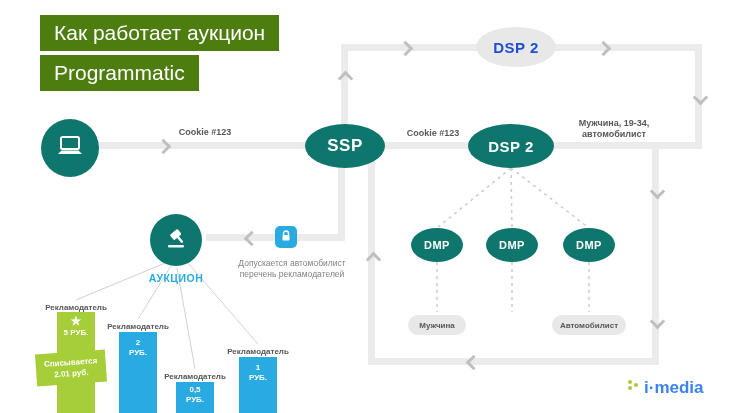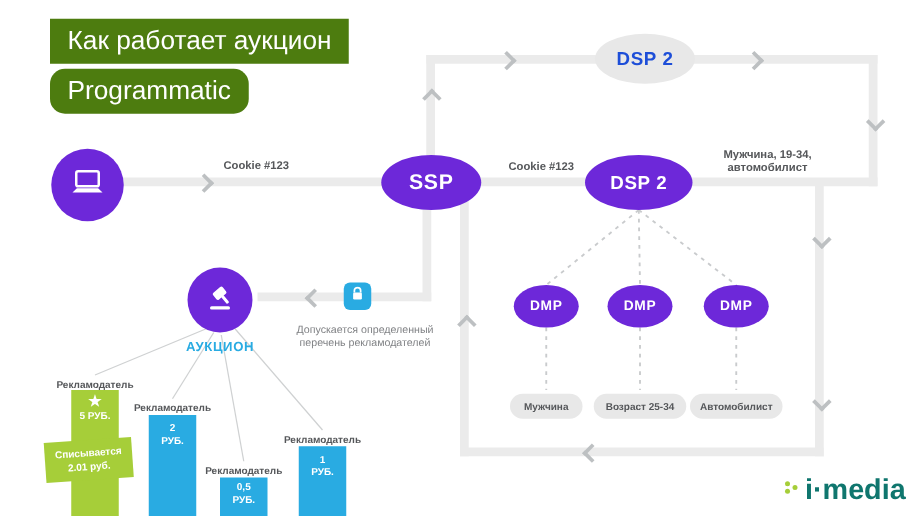--- a/index.html
+++ b/index.html
@@ -8,36 +8,36 @@
   .titleBlock{position:absolute;background:#4d7c0f;color:#ffffff;font-size:21px;
               padding:6px 14px;white-space:nowrap;}
   .line{position:absolute;background:#ebebeb;}
   .chev{position:absolute;width:8px;height:8px;border-top:3px solid #bdc0c2;border-right:3px solid #bdc0c2;}
   .chev.r{transform:rotate(45deg);}
   .chev.d{transform:rotate(135deg);}
   .chev.l{transform:rotate(225deg);}
   .chev.u{transform:rotate(-45deg);}
   .node{position:absolute;display:flex;align-items:center;justify-content:center;
         border-radius:50%;font-weight:bold;letter-spacing:0.5px;}
-  .blue{background:#6d28d9;color:#ffffff;}
+  .blue{background:#0f766e;color:#ffffff;}
   .grayNode{background:#e8e8e8;color:#1d4ed8;}
   .pill{position:absolute;background:#e8e8e8;color:#55575a;font-size:8px;font-weight:bold;
         display:flex;align-items:center;justify-content:center;border-radius:10px;height:20px;}
   .smallLabel{position:absolute;font-size:9px;font-weight:bold;color:#55575a;text-align:center;line-height:11px;}
   .noteText{position:absolute;font-size:8.5px;color:#808285;text-align:center;line-height:11px;}
   .bar{position:absolute;color:#ffffff;font-weight:bold;font-size:8px;text-align:center;line-height:10px;}
   .bar .val{margin-top:5px;}
   .star{font-size:12px;line-height:13px;margin-top:3px;display:block;}
   .auctionLabel{position:absolute;color:#29abe2;font-size:10.5px;font-weight:bold;text-align:center;letter-spacing:0.5px;}
   .callout{position:absolute;background:#a6ce39;color:#ffffff;font-size:8px;font-weight:bold;
            padding:5px 6px;text-align:center;line-height:11px;transform:rotate(-4deg);z-index:6;}
   .lockBox{position:absolute;width:22px;height:22px;border-radius:5px;background:#29abe2;
            display:flex;align-items:center;justify-content:center;z-index:5;}
-  .logo{position:absolute;display:flex;align-items:center;gap:4px;color:#0f766e;
-        font-weight:bold;font-size:23px;}
+  .logo{position:absolute;display:flex;gap:4px;color:#3b82f6;
+        font-weight:bold;font-size:17px;}
   svg.overlay{position:absolute;left:0;top:0;pointer-events:none;}
   .z5{z-index:5;}
 </style>
 </head>
 <body>
 
 <div class="stage">
 
   <div class="line" style="left:341px;top:44px;width:361px;height:7px;"></div>
   <div class="line" style="left:341px;top:44px;width:7px;height:105px;"></div>
@@ -71,21 +71,21 @@
     </g>
     <g stroke="#cfd1d2" stroke-width="1" fill="none">
       <line x1="76" y1="300" x2="165" y2="263"></line>
       <line x1="138" y1="319" x2="171" y2="266"></line>
       <line x1="195" y1="369" x2="177" y2="268"></line>
       <line x1="258" y1="344" x2="188" y2="263"></line>
     </g>
   </svg>
 
   <div class="titleBlock" style="left:40px;top:15px;">Как работает аукцион</div>
-  <div class="titleBlock" style="left:40px;top:55px;border-radius:12px;">Programmatic</div>
+  <div class="titleBlock" style="left:40px;top:55px;">Programmatic</div>
 
   <div class="node blue z5" style="left:41px;top:119px;width:58px;height:58px;">
     <span>
       <svg width="30" height="26" viewBox="0 0 30 26">
         <rect x="6" y="4" width="18" height="12" rx="1.5" fill="none" stroke="#ffffff" stroke-width="2"></rect>
         <path d="M3 21 h24 l-3.5 -3.5 h-17 z" fill="#ffffff"></path>
       </svg>
     </span>
   </div>
 
@@ -99,21 +99,20 @@
 
   <div class="node blue z5" style="left:305px;top:124px;width:80px;height:44px;font-size:17px;">SSP</div>
   <div class="node blue z5" style="left:468px;top:124px;width:86px;height:44px;font-size:15px;">DSP 2</div>
   <div class="node grayNode z5" style="left:476px;top:27px;width:80px;height:40px;font-size:15px;">DSP 2</div>
 
   <div class="node blue z5" style="left:411px;top:228px;width:52px;height:34px;font-size:11px;">DMP</div>
   <div class="node blue z5" style="left:486px;top:228px;width:52px;height:34px;font-size:11px;">DMP</div>
   <div class="node blue z5" style="left:563px;top:228px;width:52px;height:34px;font-size:11px;">DMP</div>
 
   <div class="pill" style="left:408px;top:315px;width:58px;">Мужчина</div>
-  <div class="pill" style="left:475px;top:315px;width:74px;">Возраст 25-34</div>
   <div class="pill" style="left:552px;top:315px;width:74px;">Автомобилист</div>
 
   <div class="node blue z5" style="left:150px;top:214px;width:52px;height:52px;">
     <span>
       <svg width="26" height="26" viewBox="0 0 26 26">
         <g transform="rotate(-40 13 10)">
           <rect x="8" y="6" width="10" height="7" rx="1.5" fill="#ffffff"></rect>
           <rect x="12" y="12" width="2.4" height="8" rx="1" fill="#ffffff"></rect>
         </g>
         <rect x="5" y="20" width="16" height="2.6" rx="1.3" fill="#ffffff"></rect>
@@ -124,21 +123,21 @@
 
   <div class="lockBox" style="left:275px;top:226px;">
     <span>
       <svg width="12" height="12" viewBox="0 0 12 12">
         <path d="M3.5 5 V3.5 a2.5 2.5 0 0 1 5 0 V5" fill="none" stroke="#ffffff" stroke-width="1.4"></path>
         <rect x="2.5" y="5" width="7" height="5.5" rx="1" fill="#ffffff"></rect>
       </svg>
     </span>
   </div>
   <div class="noteText" style="left:232px;top:258px;width:120px;">
-    <span>Допускается определенный</span><br>
+    <span>Допускается автомобилист</span><br>
     <span>перечень рекламодателей</span>
   </div>
 
   <div class="smallLabel" style="left:28px;top:302px;width:96px;font-size:8px;">Рекламодатель</div>
   <div class="bar" style="left:57px;top:312px;width:38px;height:101px;background:#a6ce39;">
     <span class="star">★</span>
     <span class="val">5 РУБ.</span>
   </div>
 
   <div class="smallLabel" style="left:90px;top:321px;width:96px;font-size:8px;">Рекламодатель</div>

